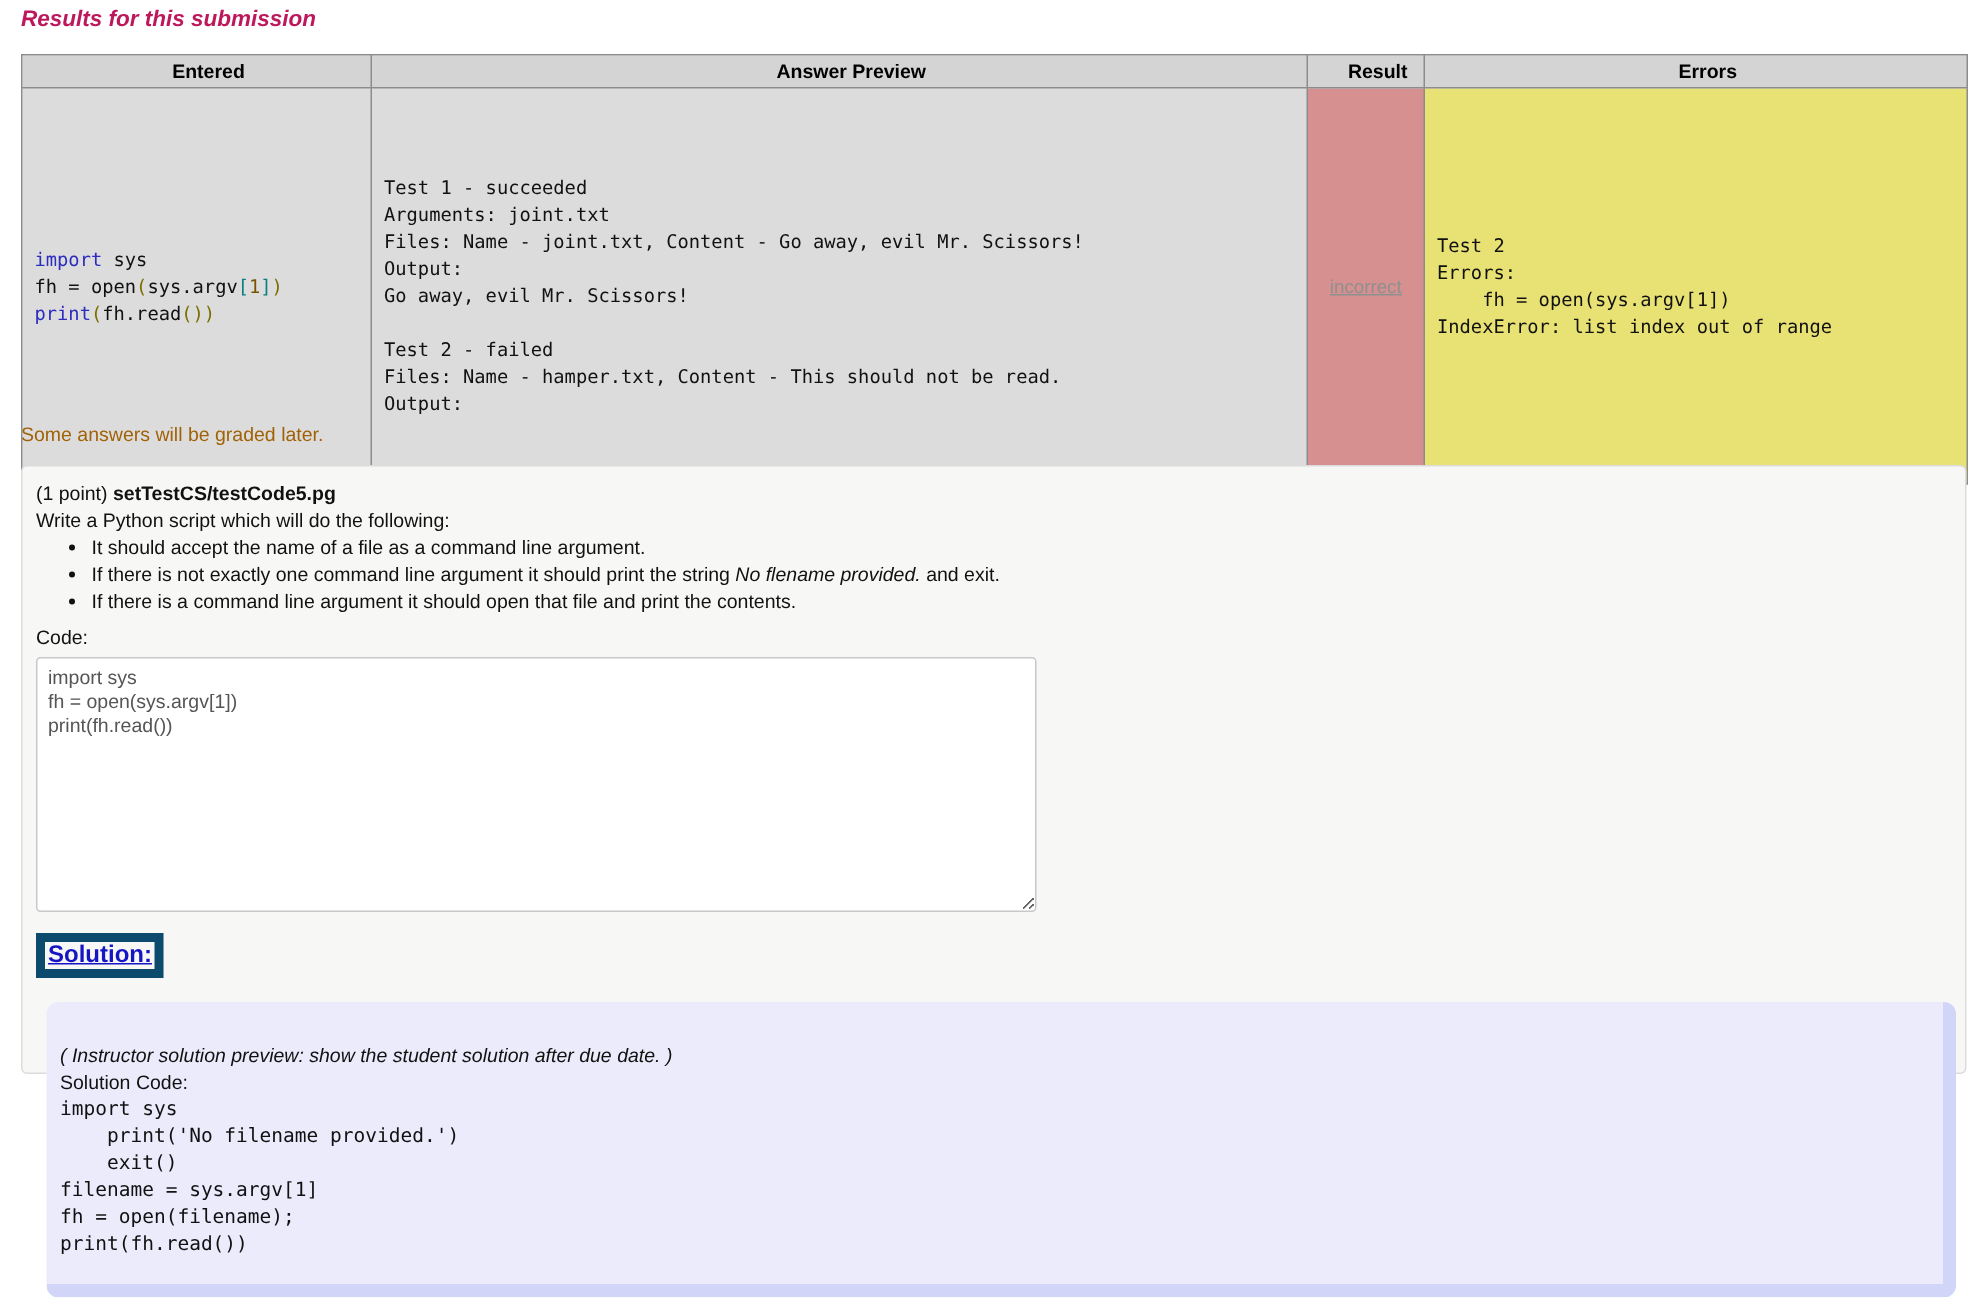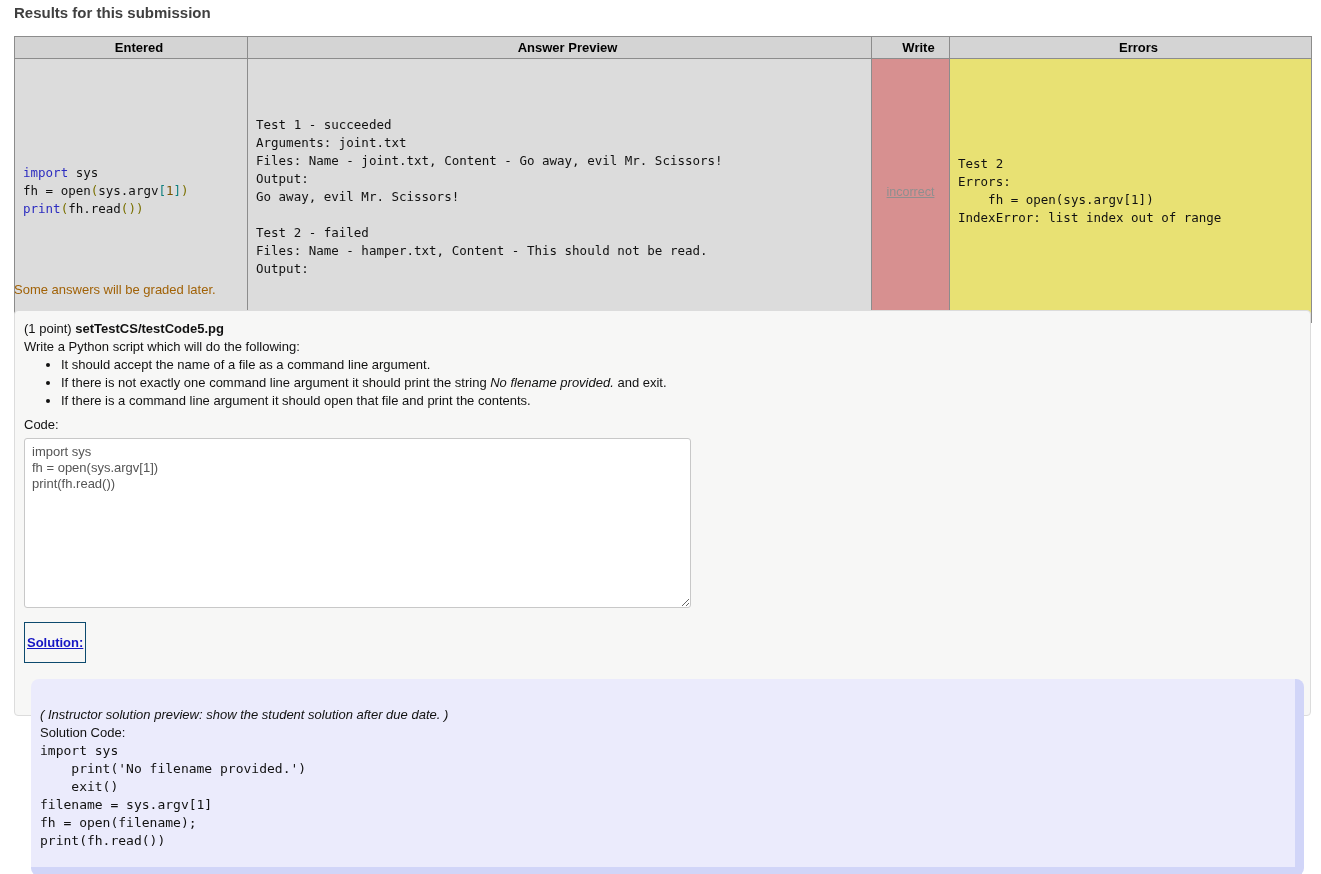--- a/index.html
+++ b/index.html
@@ -11,21 +11,22 @@
     background: #ffffff;
     font-family: "Liberation Sans", sans-serif;
     color: #111;
     overflow: hidden;
   }
   .page-title {
     position: absolute;
     left: 14px; top: 4px;
     font-size: 15px;
     font-weight: bold;
-    color: #404040;
+    color: #be185d;
+    font-style: italic;
   }
 
   
   table.results {
     position: absolute;
     left: 14px; top: 36px;
     width: 1297px;
     border-collapse: collapse;
     table-layout: fixed;
   }
@@ -102,26 +103,26 @@
     font-family: "Liberation Sans", sans-serif;
     font-size: 13px;
     line-height: 16px;
     color: #555555;
     resize: both;
     outline: none;
   }
   .solution-link {
     display: inline-block;
     margin-top: 14px;
-    font-size: 13px;
+    font-size: 16px;
     font-weight: bold;
     color: #1515c4;
     text-decoration: underline;
-    border: 1px solid #0c4a6e;
-    padding: 12px 2px;
+    border: 6px solid #0c4a6e;
+    padding: 0 2px;
     cursor: pointer;
   }
   .solution-panel {
     margin-top: 16px;
     margin-left: 7px;
     width: 1273px; height: 197px;
     background: #ebebfc;
     border-right: 9px solid #d1d5f8;
     border-bottom: 9px solid #d1d5f8;
     border-radius: 8px;
@@ -151,21 +152,21 @@
     <colgroup>
       <col style="width:233px">
         <col style="width:624px">
         <col style="width:78px">
         <col style="width:362px">
     </colgroup>
     <thead>
       <tr>
         <th>Entered</th>
         <th>Answer Preview</th>
-        <th>Write</th>
+        <th>Result</th>
         <th>Errors</th>
       </tr>
     </thead>
     <tbody>
       <tr>
         <td class="cell-entered">
           <div class="mono-line"><span class="tok-kw">import</span><span> sys</span></div>
           <div class="mono-line"><span>fh = open</span><span class="tok-par">(</span><span>sys.argv</span><span class="tok-brk">[</span><span class="tok-num">1</span><span class="tok-brk">]</span><span class="tok-par">)</span></div>
           <div class="mono-line"><span class="tok-kw">print</span><span class="tok-par">(</span><span>fh.read</span><span class="tok-par">())</span></div>
         </td>

